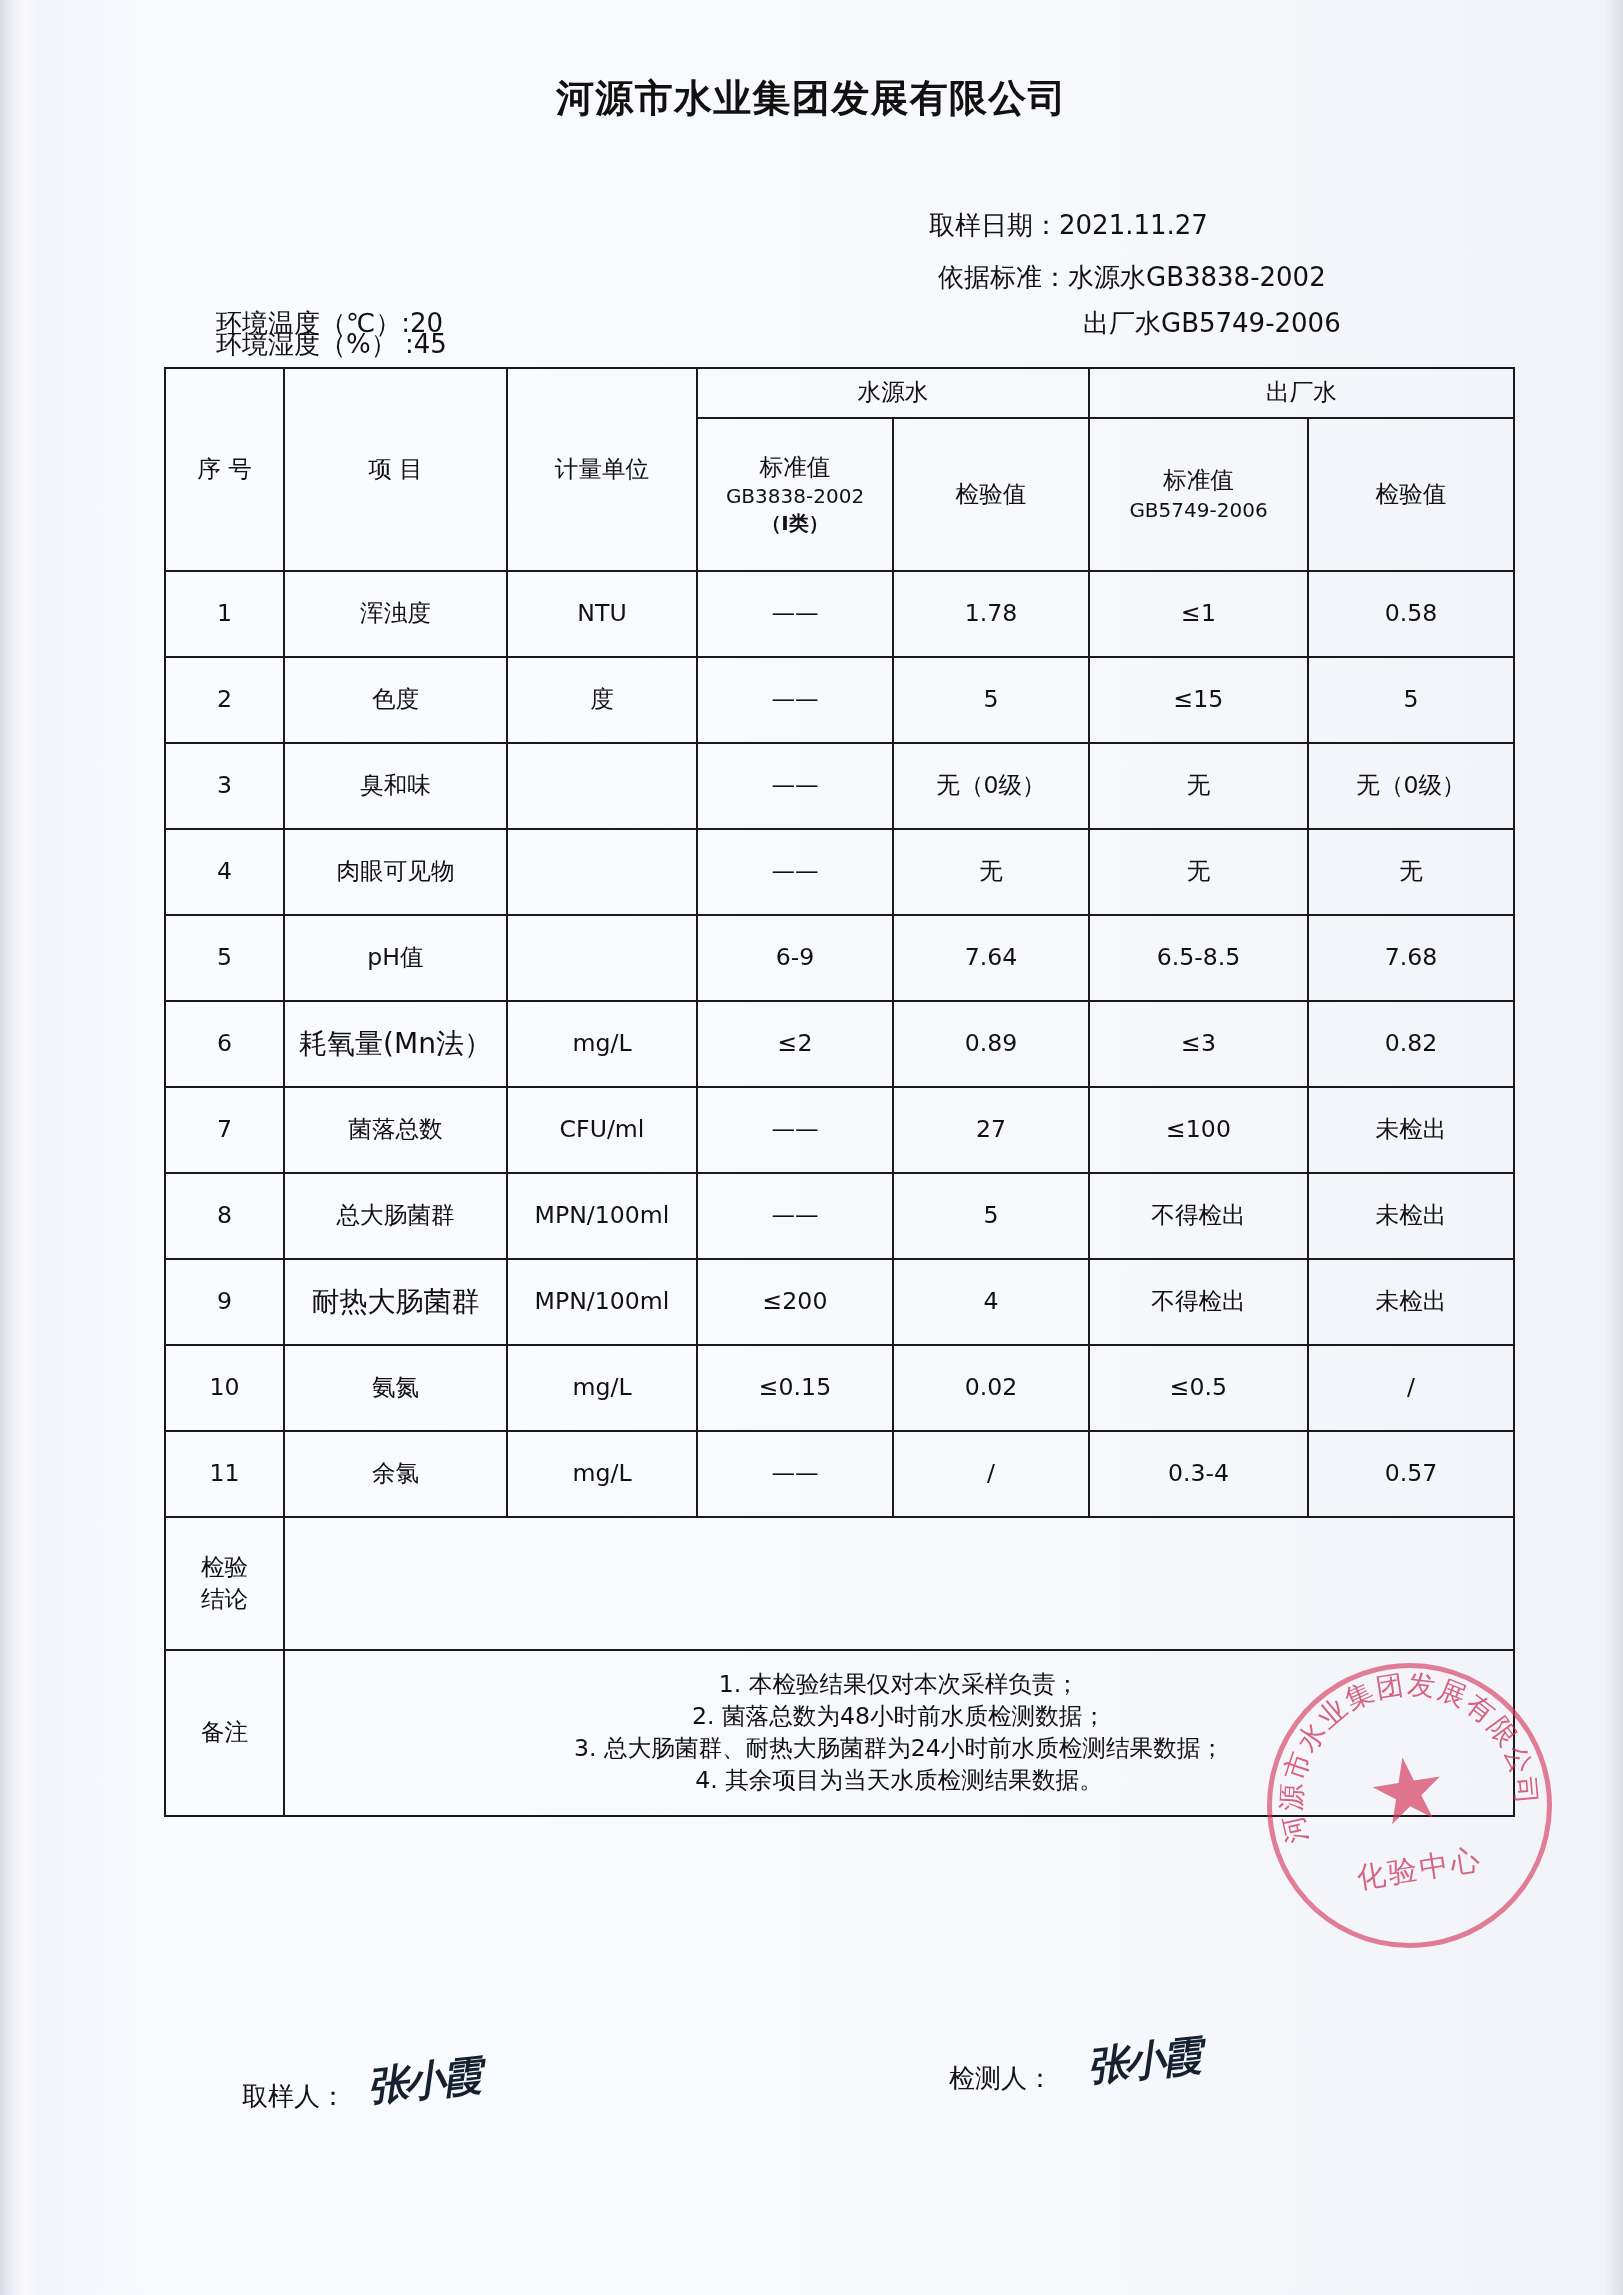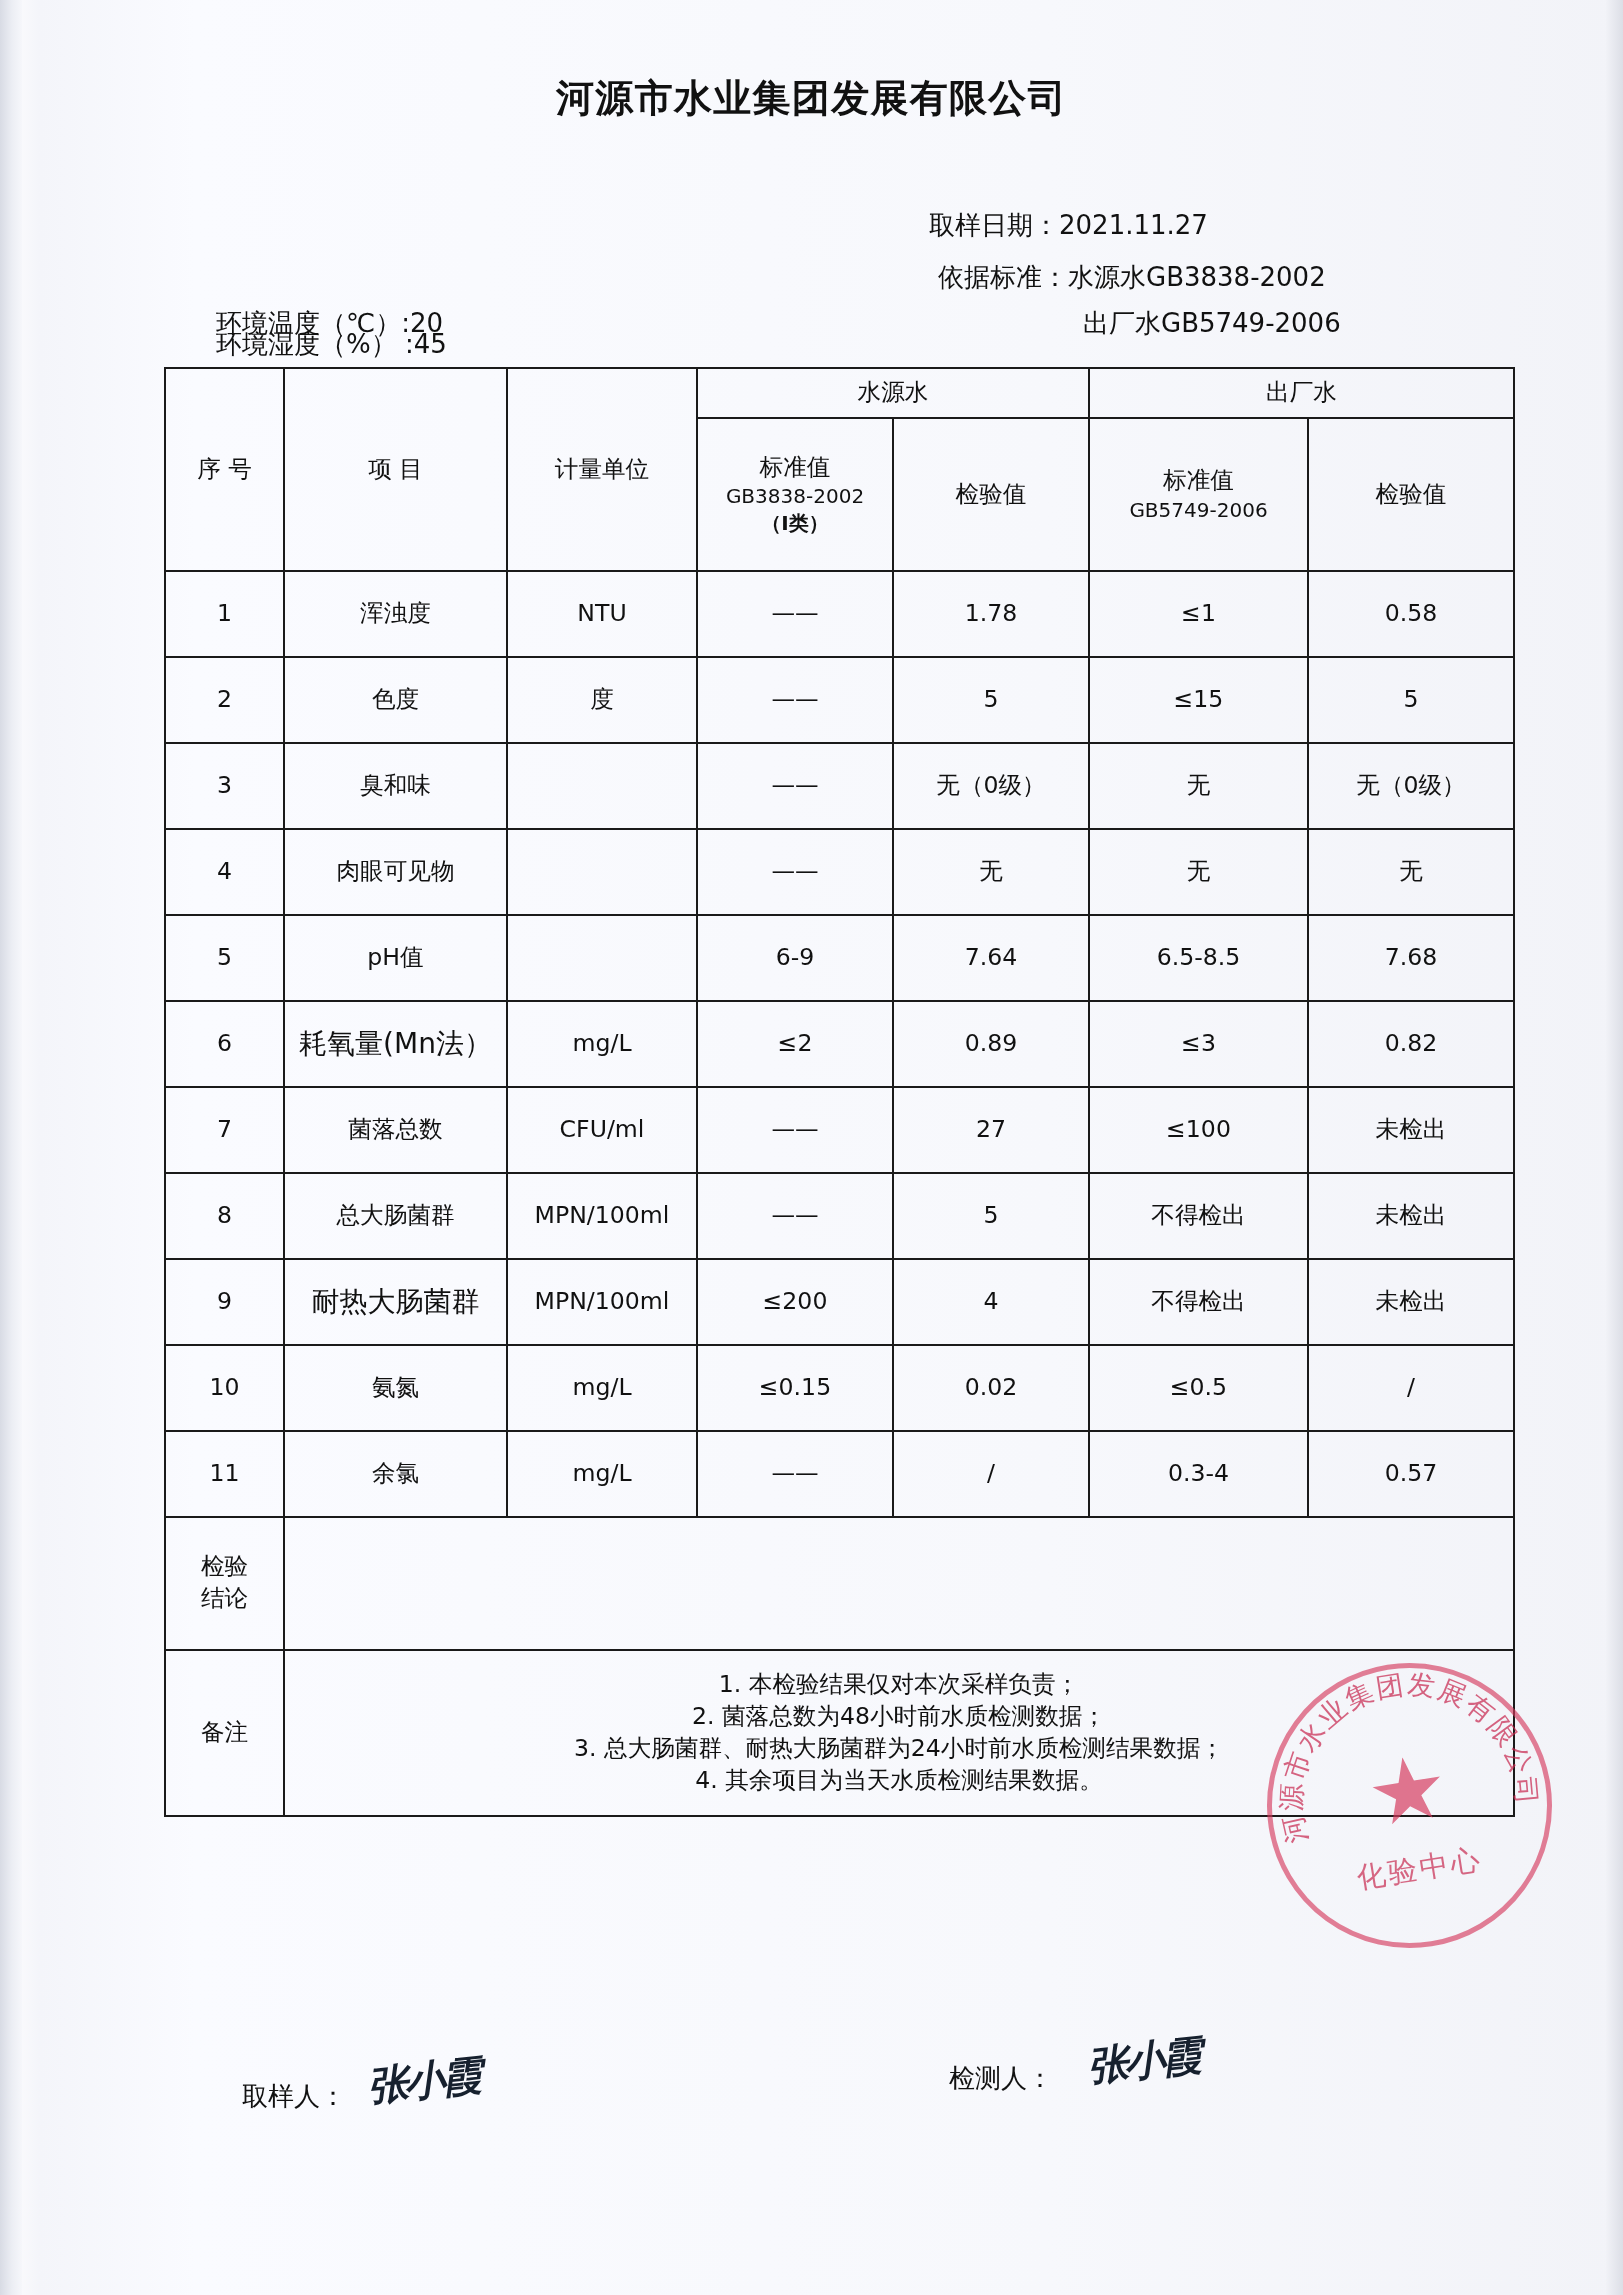--- a/index.html
+++ b/index.html
@@ -107,21 +107,21 @@
 
   .hdr-group { height: 48px; font-size: 25px; }
   .hdr-cell  { height: 151px; font-size: 25px; }
   .std-sub   { font-size: 20px; display:block; }
   .std-sub2  { font-size: 20px; display:block;font-weight:bold; }
   .data-row td { height: 84px; }
   .item-cell { text-align: left; padding-left: 18.3px; font-size: 23.6px; }
   .item-cell.small { font-size: 28px; }
   .unit-cell { font-size: 22px; border-radius: 9px; }
 
-  .concl-row td { height: 131px; font-family: Liberation Mono, monospace; }
+  .concl-row td { height: 131px; }
   .concl-label { font-size: 24px; line-height: 1.3; }
   .remark-row td { height: 164px; }
   .remark-body {
     text-align: left;
     padding: 9.2px 0 9.2px 19.6px;
     font-size: 22px;
     line-height: 1.45;
   }
   .remark-body div { white-space: nowrap; }
 

